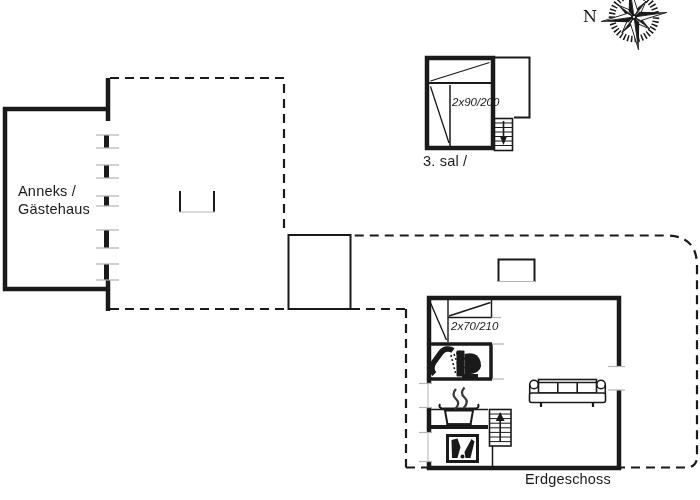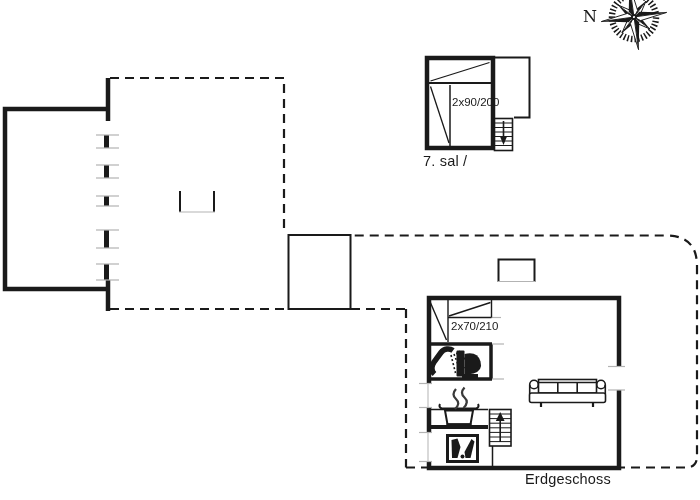--- a/index.html
+++ b/index.html
@@ -2,21 +2,21 @@
 <html><head>
 <meta charset="utf-8">
 <style>
   html,body{margin:0;padding:0;background:#fff;}
   #plan{
     position:relative;width:700px;height:500px;background:#ffffff;
     overflow:hidden;font-family:"Liberation Sans", sans-serif;color:#1a1a1a;
   }
   #linework{position:absolute;left:0;top:0;}
   .lbl{position:absolute;font-size:14.5px;line-height:17.5px;letter-spacing:0.2px;white-space:nowrap;}
-  .dim{position:absolute;font-size:11.5px;line-height:12px;white-space:nowrap;}
+  .dim{position:absolute;font-size:11.5px;line-height:12px;white-space:nowrap;font-style:italic;}
   .north{position:absolute;font-family:"DejaVu Serif", serif;font-size:16px;line-height:16px;}
 </style>
 </head>
 <body>
 
 <div id="plan">
 
   <svg id="linework" width="700" height="500" viewBox="0 0 700 500">
     <g fill="none" stroke="#1a1a1a" stroke-linecap="butt">
 
@@ -240,23 +240,27 @@
             <polygon points="0,-33 -4.5,-6 0,0" fill="#1a1a1a" stroke="none"></polygon>
             <polygon points="0,-33 4.5,-6 0,0" fill="#ffffff" stroke-width="0.9"></polygon>
           </g>
         </g>
         <circle r="3" fill="#1a1a1a" stroke="none"></circle>
         <circle r="1.1" fill="#ffffff" stroke="none"></circle>
       </g>
     </g>
   </svg>
 
+  <div class="lbl" style="left:18px;top:183px">
+    <div>Anneks /</div>
+    <div>Gästehaus</div>
+  </div>
 
   <div class="lbl" style="left:423px;top:153px">
-    <div>7. sal /</div>
+    <div>3. sal /</div>
   </div>
 
   <div class="lbl" style="left:525px;top:471px">
     <div>Erdgeschoss</div>
   </div>
 
   <div class="dim" style="left:452px;top:96px">2x90/200</div>
   <div class="dim" style="left:451px;top:320px">2x70/210</div>
 
   <div class="north" style="left:583px;top:9px">N</div>

